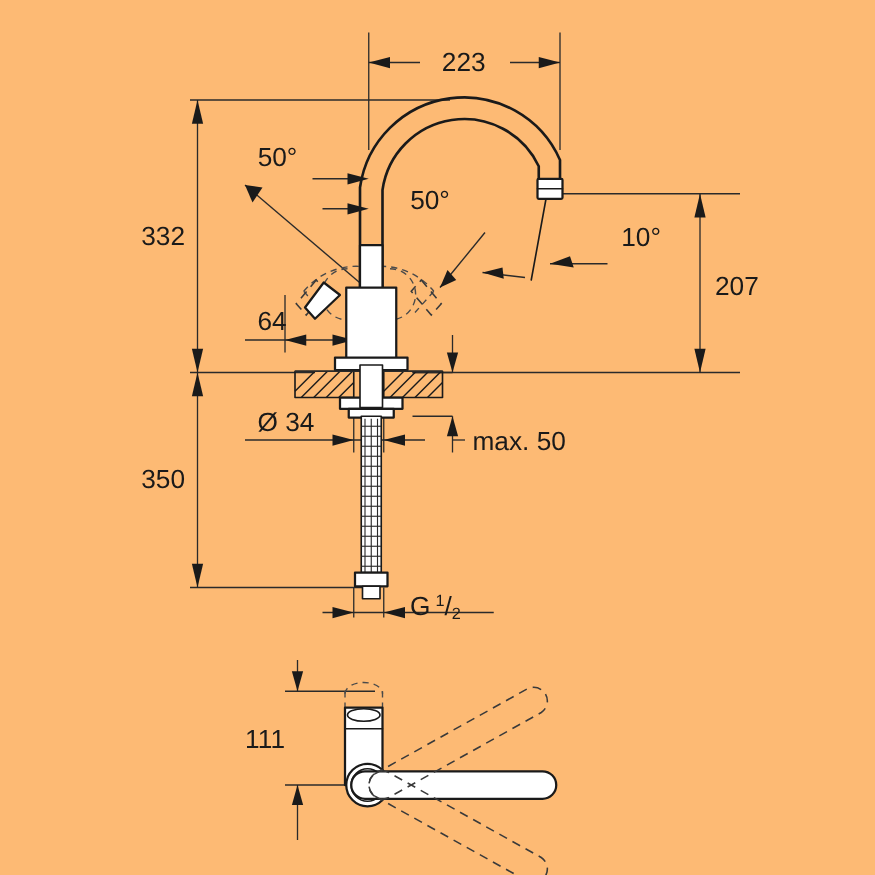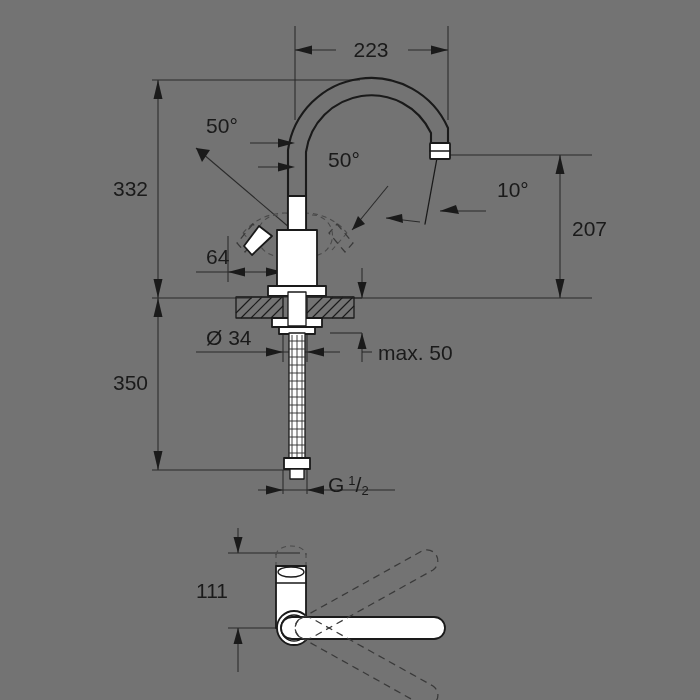--- a/index.html
+++ b/index.html
@@ -4,21 +4,21 @@
 <style>
   html, body {
     margin: 0;
     padding: 0;
     background: #ffffff;
   }
   #sheet {
     position: relative;
     width: 700px;
     height: 700px;
-    background: #737373;
+    background: #fdba74;
     font-family: "Liberation Sans", sans-serif;
     overflow: hidden;
   }
   #drawing-svg {
     position: absolute;
     left: 0;
     top: 0;
     width: 700px;
     height: 700px;
   }

